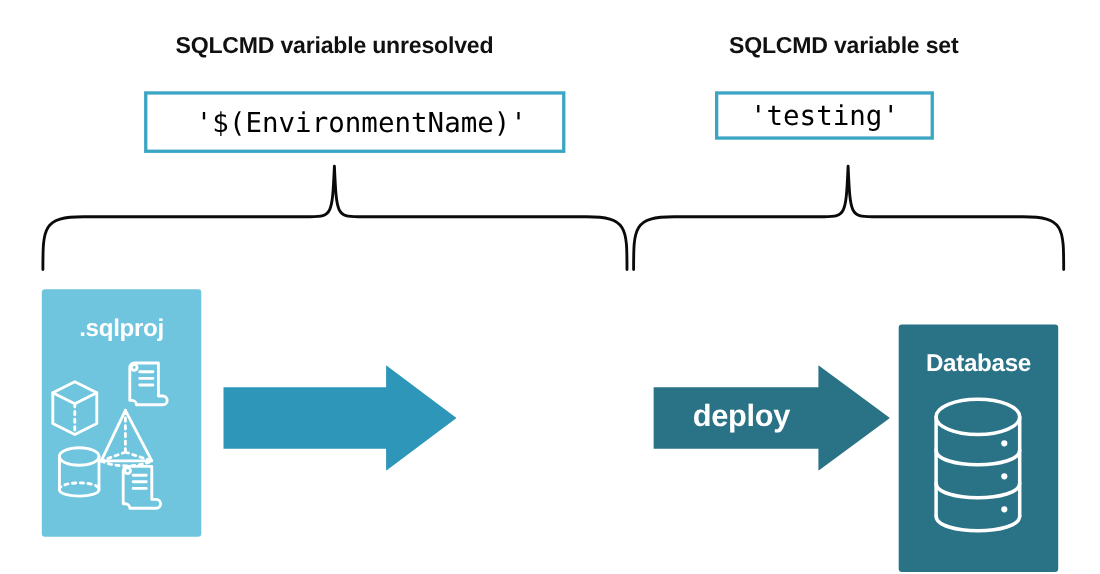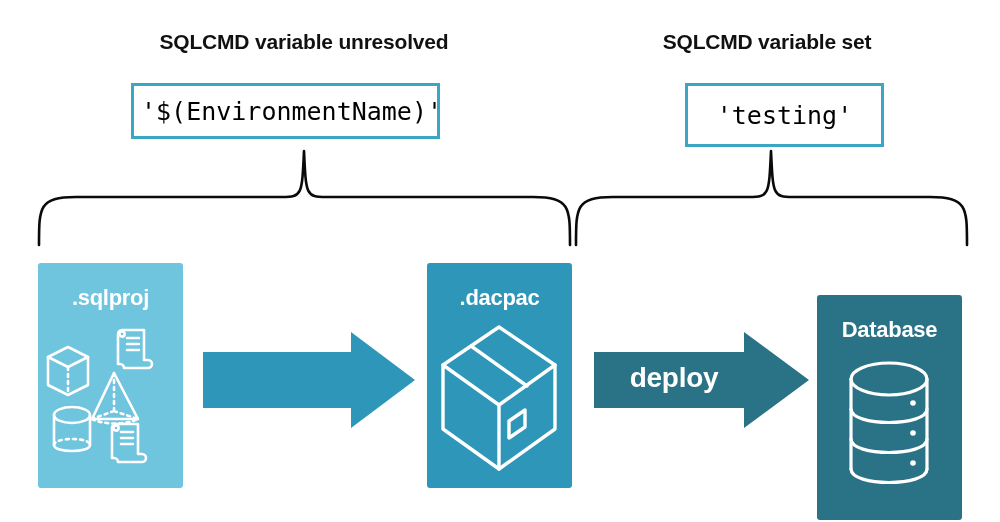--- a/index.html
+++ b/index.html
@@ -39,22 +39,22 @@
     border: 3px solid #3ba5c4;
     background: #ffffff;
     display: flex;
     align-items: center;
     justify-content: center;
     font-family: "DejaVu Sans Mono", monospace;
     font-size: 25px;
     color: #000000;
     white-space: nowrap;
   }
-  #code-box-left  { left: 131px; top: 83px; width: 309px; height: 56px; padding-left: 12px; }
-  #code-box-right { left: 685px; top: 83px; width: 199px; height: 64px; justify-content: center; }
+  #code-box-left  { left: 131px; top: 83px; width: 383px; height: 56px; padding-left: 12px; }
+  #code-box-right { left: 650px; top: 83px; width: 199px; height: 44px; justify-content: center; }
 
   
   .brace-svg {
     position: absolute;
     top: 145px;
     height: 105px;
   }
   #brace-left  { left: 30px;  width: 550px; }
   #brace-right { left: 568px; width: 408px; }
 
@@ -173,34 +173,20 @@
             <path d="M4,5 h22 v30 h4 a4,4 0 0 1 0,8 h-24 a4,4 0 0 0 -4,-4 h-2 v-30
                      a4,4 0 0 1 4,-4 z"></path>
             <path d="M9,13 h12 M9,19 h12 M9,25 h12"></path>
             <circle cx="4" cy="9" r="2.6"></circle>
           </g>
         </g>
       </svg>
     </div>
   </div>
 
-  <div class="stage-box" id="box-dacpac">
-    <div class="box-title">.dacpac</div>
-    <div class="box-art">
-      <svg width="145" height="155" viewBox="0 0 145 155">
-        <g fill="none" stroke="#ffffff" stroke-width="3.4" stroke-linecap="round" stroke-linejoin="round">
-          <path d="M72,6 L128,44 L128,108 L72,148 L16,108 L16,44 Z"></path>
-          <path d="M16,44 L72,84 L128,44"></path>
-          <path d="M72,84 L72,148"></path>
-          <path d="M44,25 L100,65"></path>
-          <path d="M82,100 L98,89 L98,106 L82,117 Z"></path>
-        </g>
-      </svg>
-    </div>
-  </div>
 
   <div class="stage-box" id="box-database">
     <div class="box-title">Database</div>
     <div class="box-art">
       <svg width="145" height="155" viewBox="0 0 145 155">
         <g fill="none" stroke="#ffffff" stroke-width="3.2" stroke-linecap="round" stroke-linejoin="round">
           <ellipse cx="72" cy="26" rx="38" ry="16"></ellipse>
           <path d="M34,26 L34,116"></path>
           <path d="M110,26 L110,116"></path>
           <path d="M34,116 C 34,134 110,134 110,116"></path>

